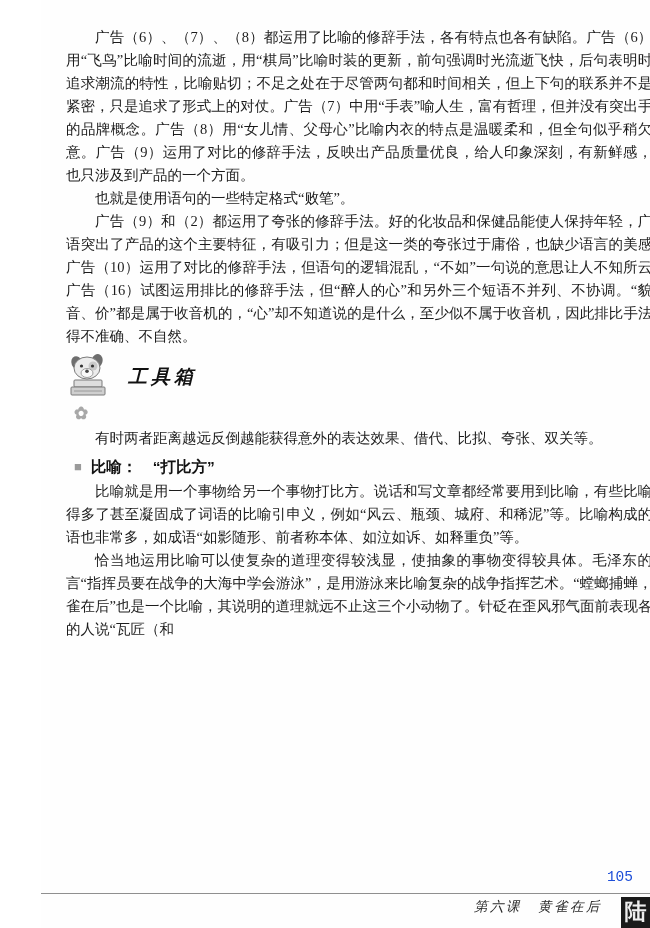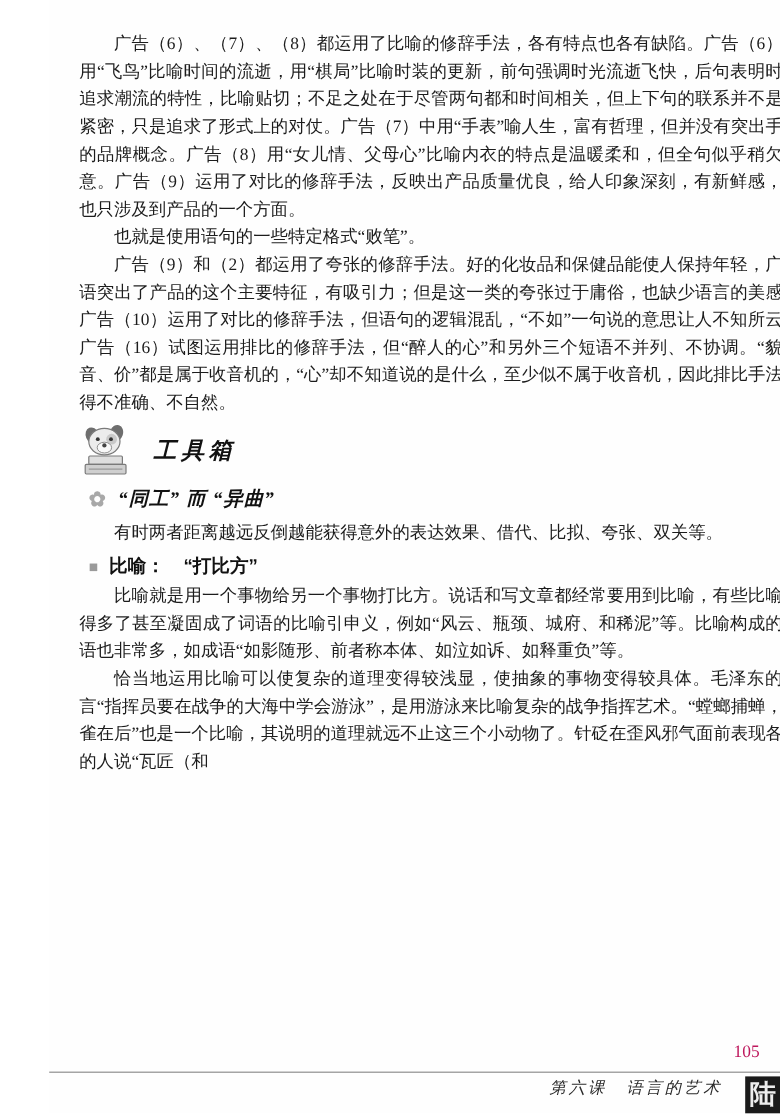--- a/index.html
+++ b/index.html
@@ -51,22 +51,22 @@
     font-weight:bold; font-size:15.5px; color:#111;
   }
   .square-glyph { color:#9a9a9a; font-size:13px; line-height:1; }
 
   .page-edge-line {
     position:absolute; left:645px; top:14px; width:1px; height:878px;
     background:#cfcfcf;
   }
   .footer-page-number {
     position:absolute; right:17px; top:869px;
-    font-family:Liberation Serif, serif;
-    font-size:14.5px; color:#be185d;
+    font-family:Liberation Mono, monospace;
+    font-size:14.5px; color:#1d4ed8;
   }
   .footer-rule {
     position:absolute; left:0; top:893px; width:650px; height:1px;
     background:#8f8f8f;
   }
   .footer-lesson {
     position:absolute; right:48px; top:898px;
     font-style:italic; font-size:13.5px; letter-spacing:2.5px; color:#2a2a2a;
   }
   .chapter-tab {
@@ -106,21 +106,20 @@
           <rect x="5" y="33" width="34" height="8" rx="1" fill="#cfcfcf" stroke="#7a7a7a" stroke-width="1"></rect>
           <line x1="8" y1="37" x2="36" y2="37" stroke="#9a9a9a" stroke-width="1"></line>
         </svg>
       </span>
       <span class="toolbox-title">工具箱</span>
     </div>
 
 
     <div class="flower-head">
       <span class="flower-glyph">✿</span>
-      <span>“同工” 而 “异曲”</span>
     </div>
 
     <p class="para">有时两者距离越远反倒越能获得意外的表达效果、借代、比拟、夸张、双关等。</p>
 
     <div class="metaphor-head">
       <span class="square-glyph">■</span>
       <span>比喻：　“打比方”</span>
     </div>
 
     <p class="para">比喻就是用一个事物给另一个事物打比方。说话和写文章都经常要用到比喻，有些比喻用得多了甚至凝固成了词语的比喻引申义，例如“风云、瓶颈、城府、和稀泥”等。比喻构成的熟语也非常多，如成语“如影随形、前者称本体、如泣如诉、如释重负”等。</p>
@@ -129,17 +128,17 @@
     <p class="para">恰当地运用比喻可以使复杂的道理变得较浅显，使抽象的事物变得较具体。毛泽东的名言“指挥员要在战争的大海中学会游泳”，是用游泳来比喻复杂的战争指挥艺术。“螳螂捕蝉，黄雀在后”也是一个比喻，其说明的道理就远不止这三个小动物了。针砭在歪风邪气面前表现各异的人说“瓦匠（和</p>
 
   </div>
 
   <div class="page-edge-line"></div>
 
   <div class="footer-page-number">105</div>
 
   <div class="footer-rule"></div>
 
-  <div class="footer-lesson">第六课　语言的艺术</div>
+  <div class="footer-lesson">第六课　黄雀在后</div>
 
   <div class="chapter-tab">陆</div>
 
 </div>
 
 </body></html>

